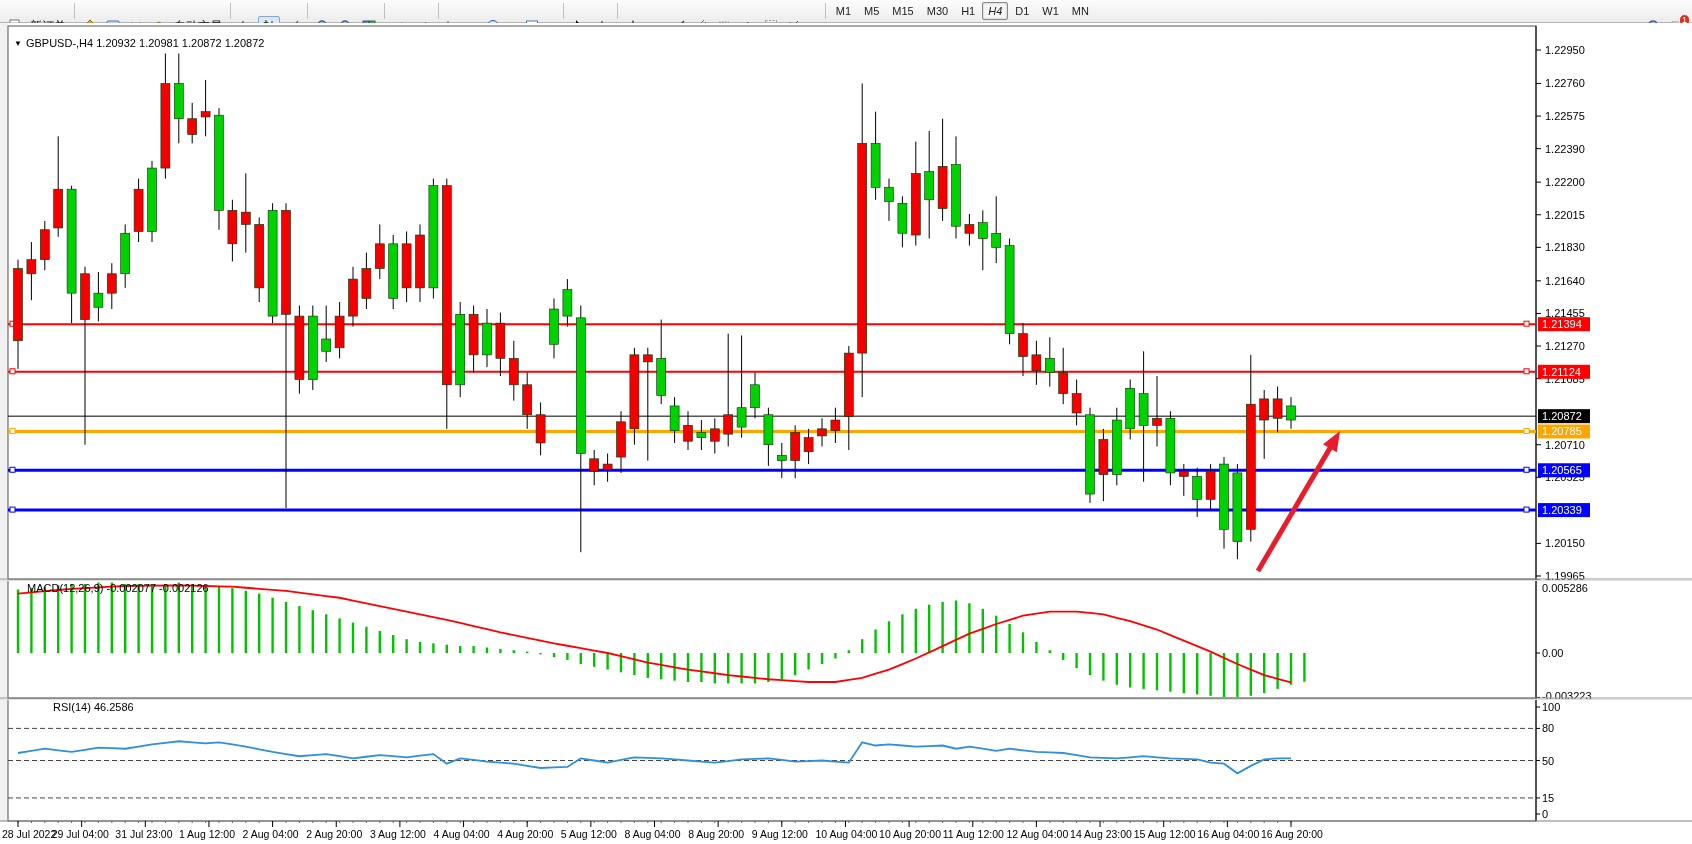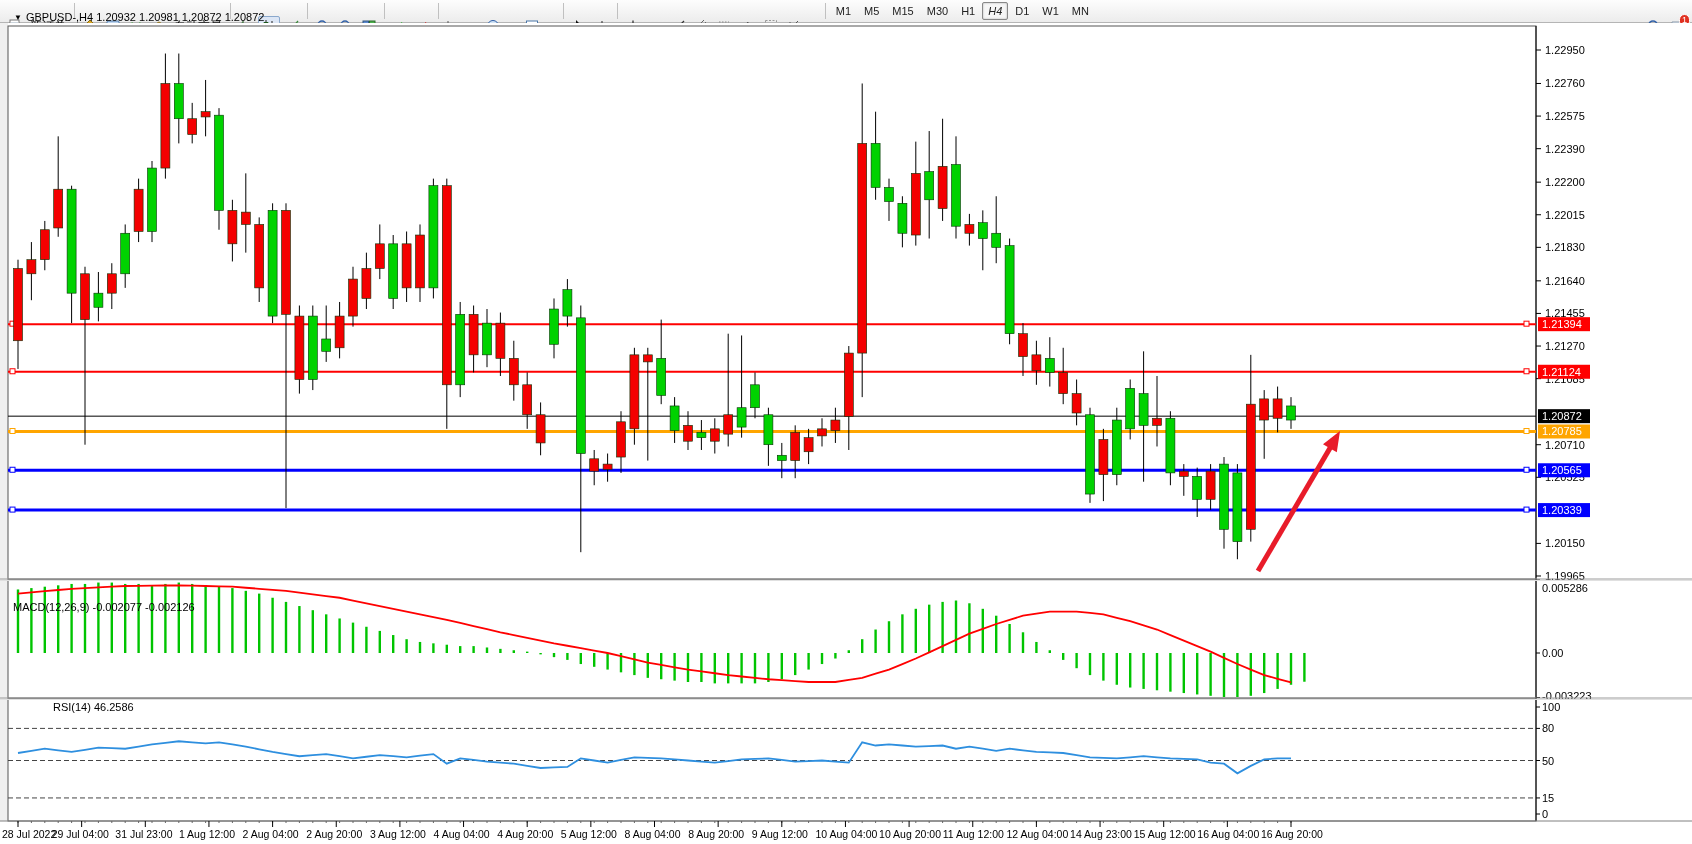--- a/index.html
+++ b/index.html
@@ -283,22 +283,22 @@
       <div class="tb-btn">
         <span class="iconwrap">
           <svg width="14" height="14" viewBox="0 0 14 14">
             <path d="M2 3h10v7H7l-3 3v-3H2z" fill="#e8eef6" stroke="#8899aa"></path>
           </svg>
           <span class="badge">1</span>
         </span>
       </div>
     </div>
 
-  <div class="ov-label" style="left:14px;top:11px;"><span class="sym-caret">▼</span><span>GBPUSD-,H4  1.20932 1.20981 1.20872 1.20872</span></div>
-  <div class="ov-label" style="left:13px;top:582px;margin-top:19px;">MACD(12,26,9) -0.002077 -0.002126</div>
+  <div class="ov-label" style="left:14px;top:37px;"><span class="sym-caret">▼</span><span>GBPUSD-,H4  1.20932 1.20981 1.20872 1.20872</span></div>
+  <div class="ov-label" style="left:27px;top:582px;">MACD(12,26,9) -0.002077 -0.002126</div>
   <div class="ov-label" style="left:13px;top:701px;padding-left:40px;">RSI(14) 46.2586</div>
 
   <svg id="chart" width="1692" height="821" style="position:absolute;left:0;top:23px;display:block;">
       <rect x="0" y="0" width="1692" height="821" fill="#ffffff"></rect>
       <rect x="0" y="0" width="8" height="798" fill="#f0f0f0"></rect>
       <rect x="8" y="3" width="1528" height="553" fill="#fff" stroke="#555" stroke-width="1"></rect>
       <rect x="8" y="557" width="1528" height="118" fill="#fff" stroke="#555" stroke-width="1"></rect>
       <rect x="8" y="676" width="1528" height="122" fill="#fff" stroke="#555" stroke-width="1"></rect>
       <line x1="1536" y1="3" x2="1536" y2="798" stroke="#000"></line>
       <defs>

